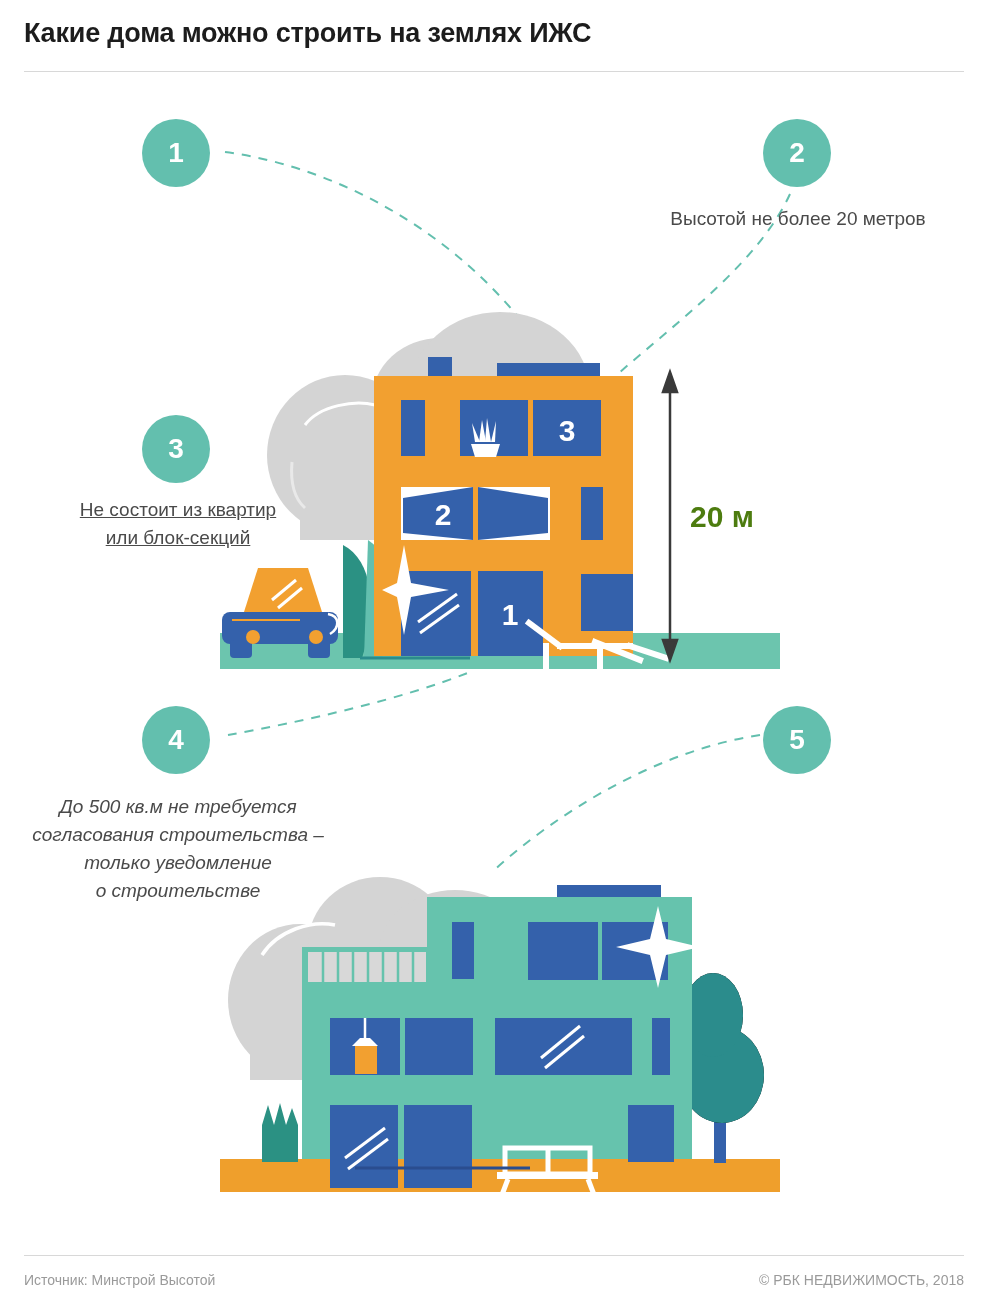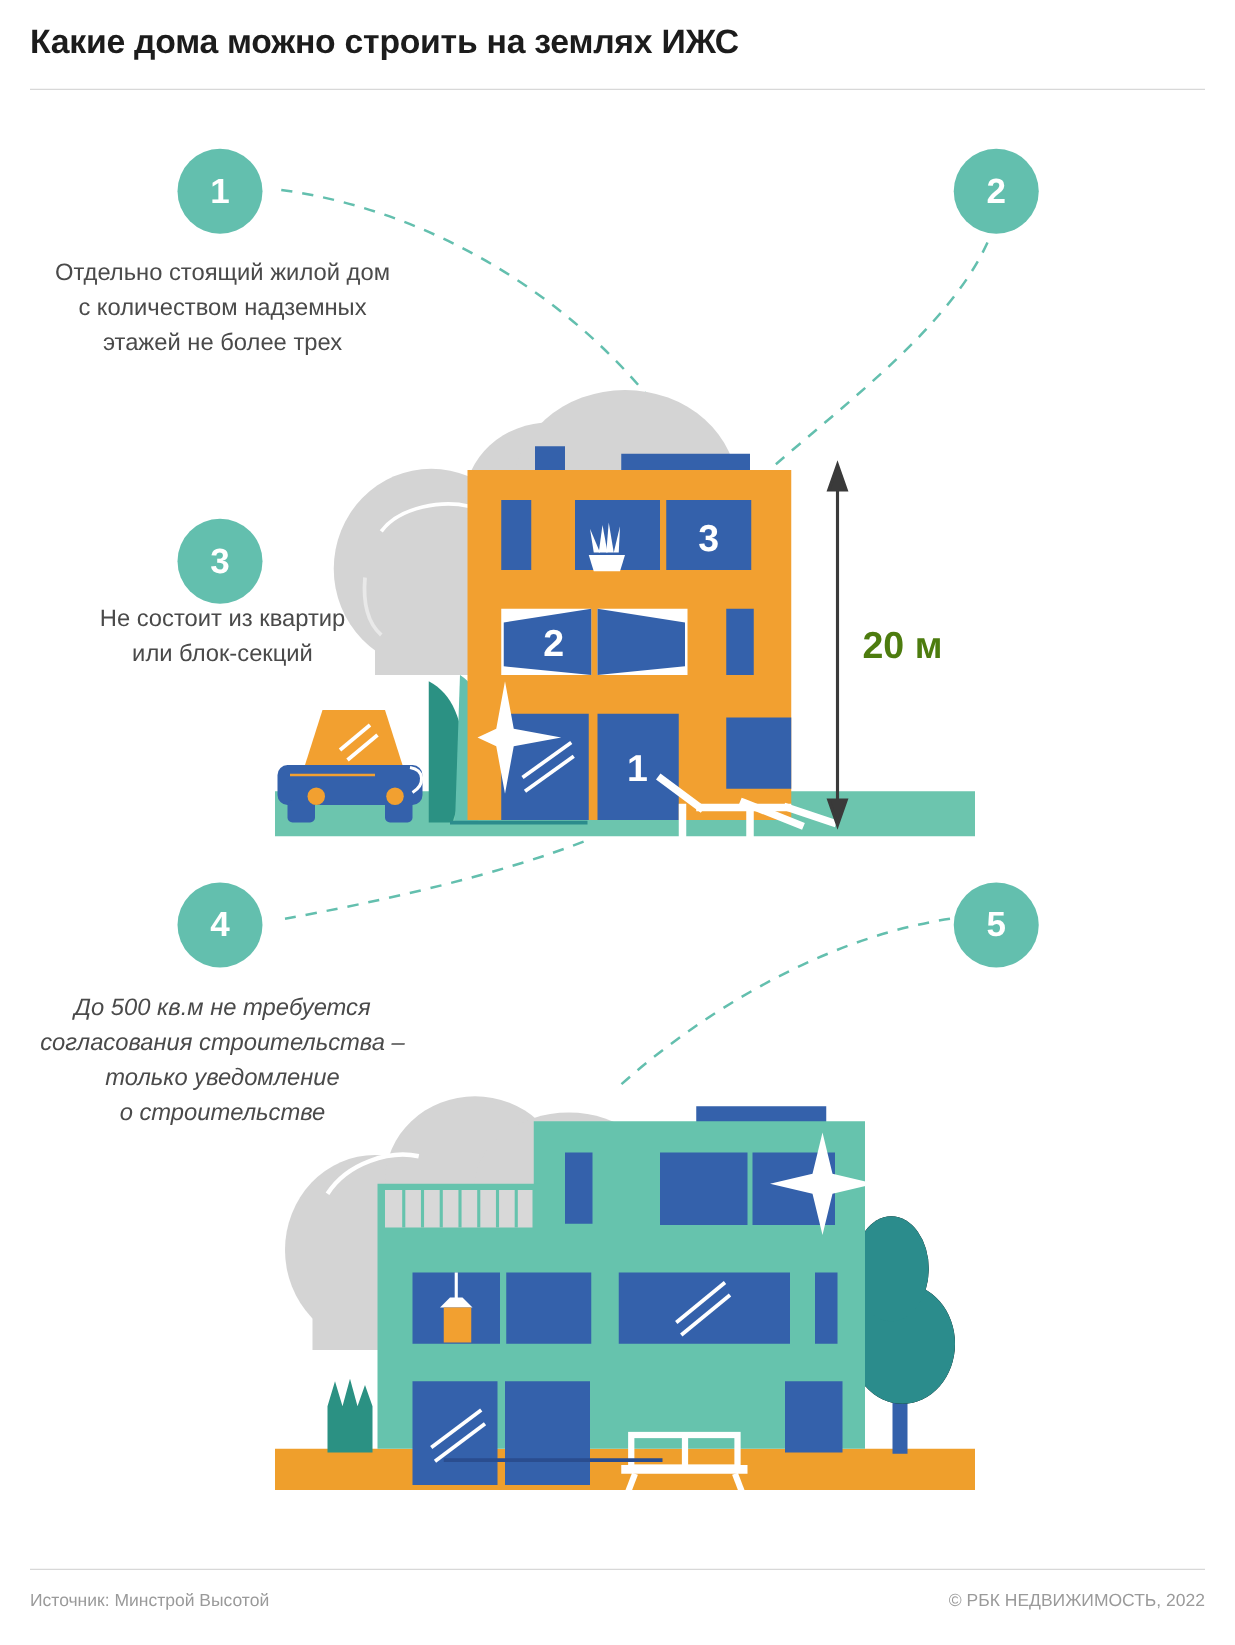--- a/index.html
+++ b/index.html
@@ -228,23 +228,23 @@
       <line x1="355" y1="1168" x2="530" y2="1168" stroke="#2a4d8f" stroke-width="3"></line>
     </g>
   </svg>
 
   <div class="circle" style="left:142px;top:119px;">1</div>
   <div class="circle" style="left:763px;top:119px;">2</div>
   <div class="circle" style="left:142px;top:415px;">3</div>
   <div class="circle" style="left:142px;top:706px;">4</div>
   <div class="circle" style="left:763px;top:706px;">5</div>
 
-  <div class="txt" style="left:8px;top:205px;width:340px;">Отдельно стоящий жилой дом<br>с количеством надземных<br>этажей не более трех</div>
-  <div class="txt" style="left:8px;top:482px;width:340px;">Не состоит из квартир<br>или блок-секций</div>
+  <div class="txt" style="left:628px;top:205px;width:340px;">Высотой не более 20 метров</div>
+  <div class="txt" style="left:8px;top:496px;width:340px;text-decoration:underline;">Не состоит из квартир<br>или блок-секций</div>
   <div class="txt" style="left:8px;top:793px;width:340px;font-style:italic;">До 500 кв.м не требуется<br>согласования строительства –<br>только уведомление<br>о строительстве</div>
 
   <div class="mlabel" style="left:690px;top:500px;">20 м</div>
 
   <div class="rule-bottom"></div>
   <div class="src">Источник: Минстрой Высотой</div>
-  <div class="copy">© РБК НЕДВИЖИМОСТЬ, 2022</div>
+  <div class="copy">© РБК НЕДВИЖИМОСТЬ, 2018</div>
 
 </div>
 
 </body></html>

